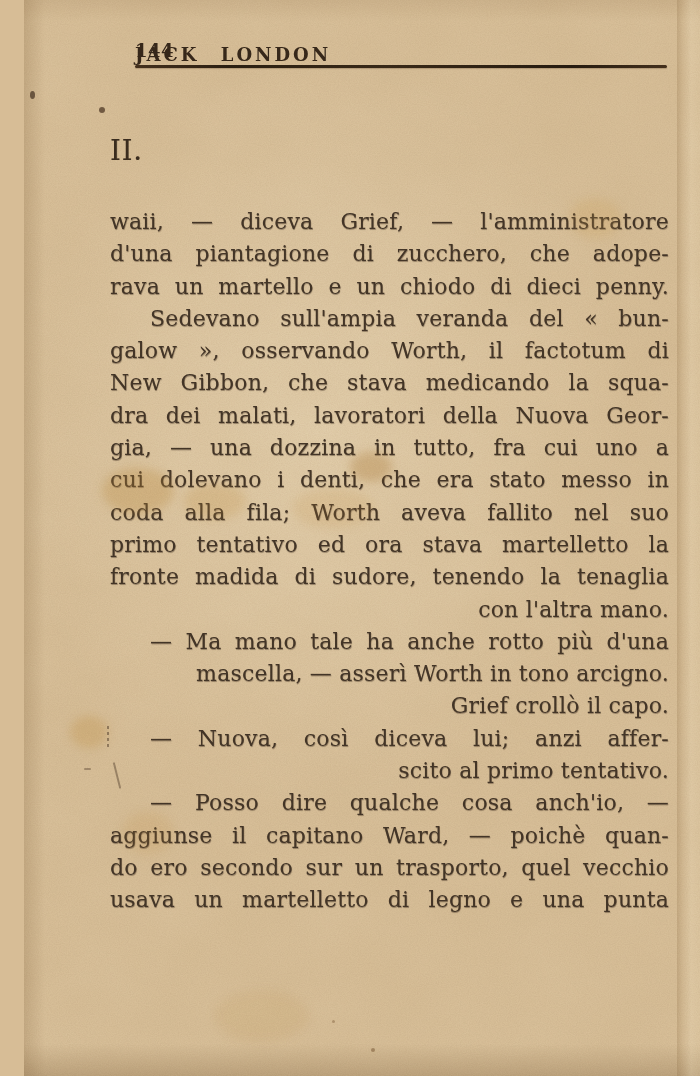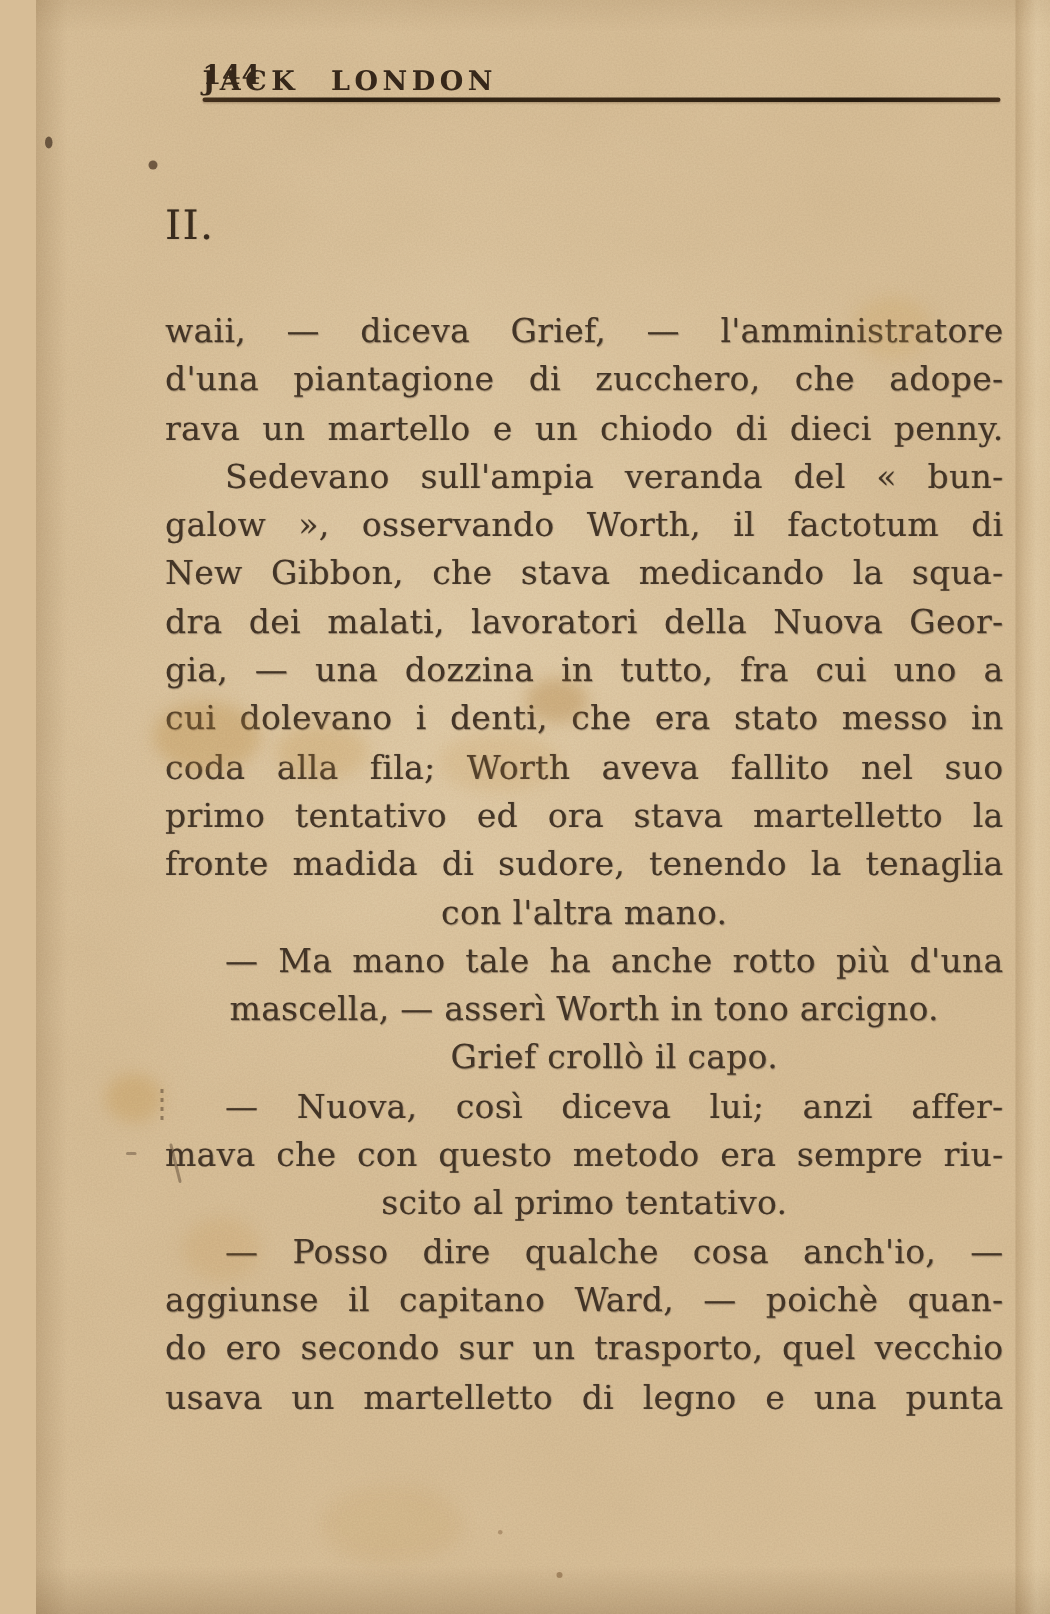--- a/index.html
+++ b/index.html
@@ -42,21 +42,21 @@
     color: #3c2e20;
     text-shadow: 0.4px 0.4px 0.6px rgba(60,45,30,0.5);
   }
   .page-body {
     position: absolute; left: 86px; top: 206px; width: 559px;
     font-size: 22px; line-height: 32.3px;
     color: #453729;
     letter-spacing: 0.2px;
     text-shadow: 0.4px 0.5px 0.7px rgba(68,52,36,0.45);
   }
-  .line { text-align: center; }
+  .line { text-align: right; }
   .line.just { text-align: justify; text-align-last: justify; }
   .line.indent { text-indent: 40px; }
   
   .edge-band {
     position: absolute; top: 0; right: 0; width: 47px; height: 1076px;
     background: linear-gradient(90deg,
       rgba(140,108,66,0.25) 0px, rgba(140,108,66,0.05) 6px,
       rgba(250,238,208,0.25) 14px, rgba(240,224,188,0.12) 30px,
       rgba(118,88,52,0.30) 46px);
   }
@@ -98,21 +98,20 @@
       <div class="line just">gia, — una dozzina in tutto, fra cui uno a</div>
       <div class="line just">cui dolevano i denti, che era stato messo in</div>
       <div class="line just">coda alla fila; Worth aveva fallito nel suo</div>
       <div class="line just">primo tentativo ed ora stava martelletto la</div>
       <div class="line just">fronte madida di sudore, tenendo la tenaglia</div>
       <div class="line">con l'altra mano.</div>
       <div class="line just indent">— Ma mano tale ha anche rotto più d'una</div>
       <div class="line">mascella, — asserì Worth in tono arcigno.</div>
       <div class="line indent">Grief crollò il capo.</div>
       <div class="line just indent">— Nuova, così diceva lui; anzi affer-</div>
-      <div class="line just">mava che con questo metodo era sempre riu-</div>
       <div class="line">scito al primo tentativo.</div>
       <div class="line just indent">— Posso dire qualche cosa anch'io, —</div>
       <div class="line just">aggiunse il capitano Ward, — poichè quan-</div>
       <div class="line just">do ero secondo sur un trasporto, quel vecchio</div>
       <div class="line just">usava un martelletto di legno e una punta</div>
     </div>
 
   <div class="edge-band"></div>
   <div class="stain" style="left:78px; top:468px; width:72px; height:46px; background:rgba(192,142,62,0.30);"></div>
   <div class="stain" style="left:160px; top:483px; width:62px; height:36px; background:rgba(200,150,70,0.22);"></div>

